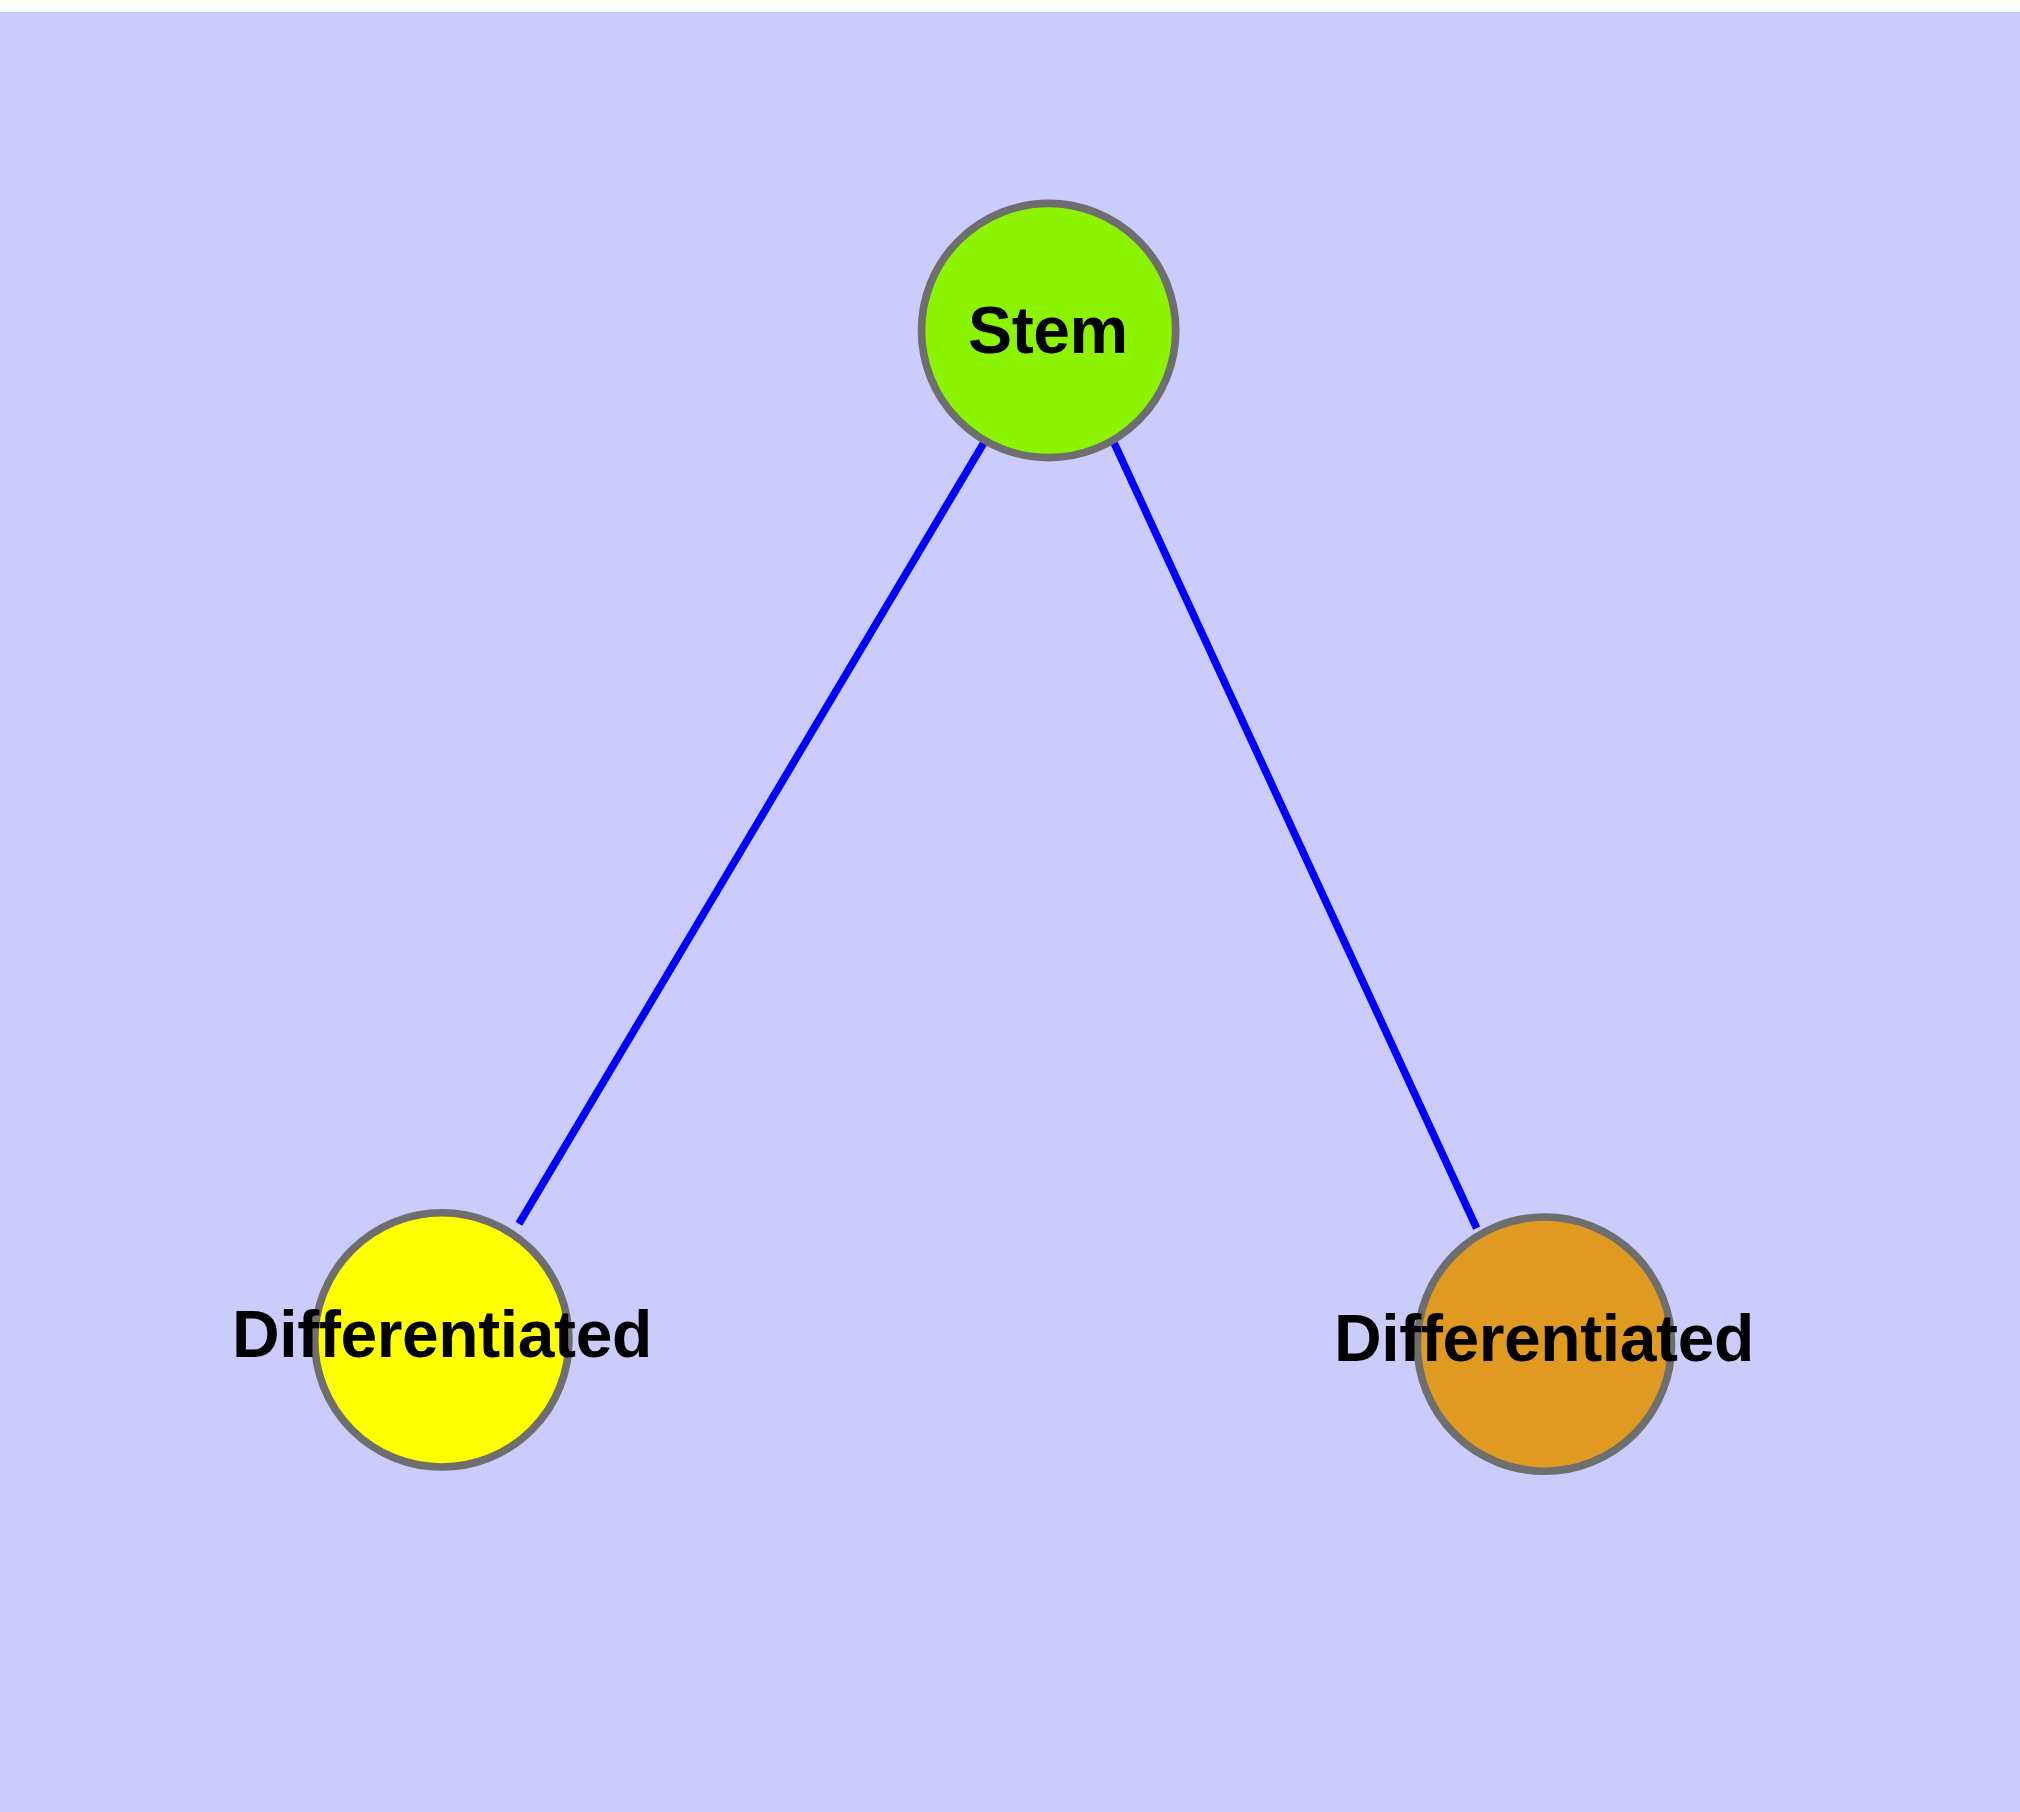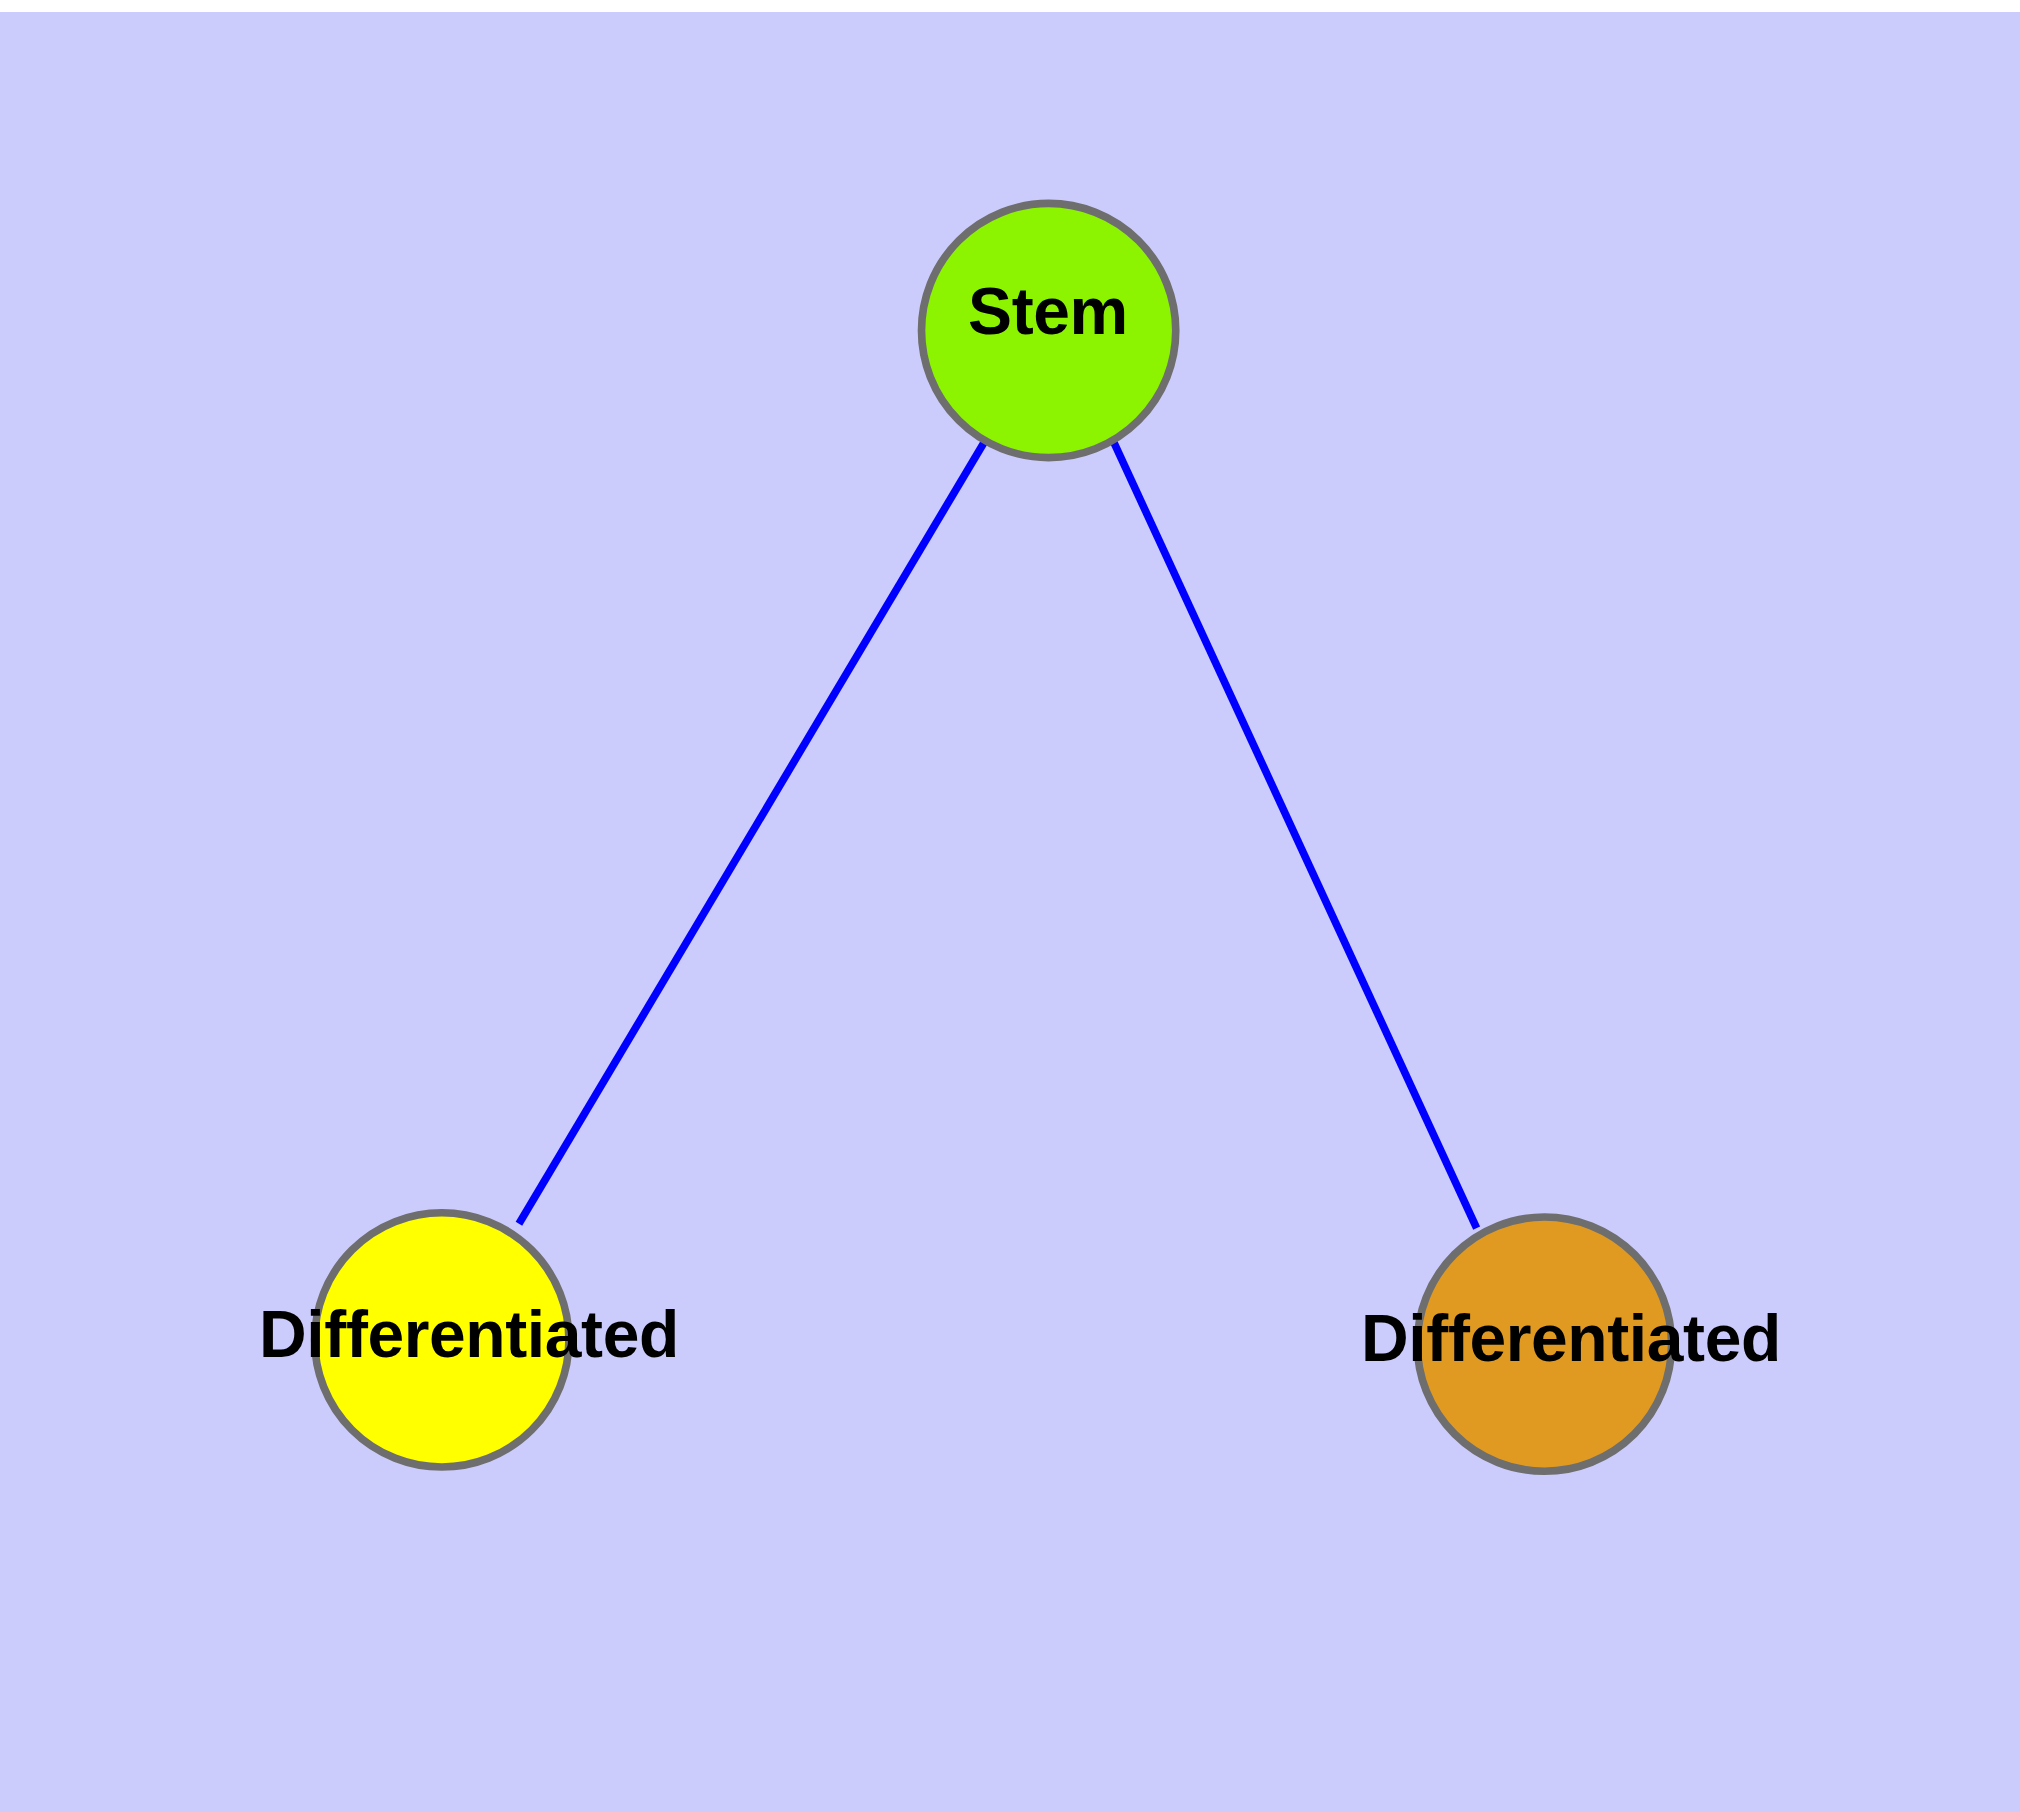--- a/index.html
+++ b/index.html
@@ -49,21 +49,20 @@
     white-space: pre;
     letter-spacing: -0.4px;
     transform: translate(-50%, -50%);
     pointer-events: none;
   }
   .label-stem {
     font-size: 66px;
   }
   .label-diff {
     font-size: 66px;
-    margin-left: 27px;
   }
 </style>
 </head>
 <body>
 
 <div id="canvas">
   <div id="plot-area"></div>
 
   <svg id="graph-svg" viewBox="0 0 2384 2138">
     <g id="edges-group">
@@ -71,18 +70,18 @@
         <line class="edge-line" x1="1313" y1="520" x2="1742" y2="1449" stroke="#0000ff" stroke-width="9"></line>
       </g>
     <g id="nodes-group">
         <circle class="node-circle" cx="1237" cy="390" r="150" fill="#8cf400" stroke="#6e6e6e"></circle>
         <circle class="node-circle" cx="521" cy="1581" r="150" fill="#ffff00" stroke="#6e6e6e"></circle>
         <circle class="node-circle" cx="1822" cy="1586" r="150" fill="#e09a22" stroke="#6e6e6e"></circle>
       </g>
   </svg>
 
   <div id="labels-layer">
-      <div class="node-label label-stem" style="left: 1048px; top: 312px;"><div>Stem</div></div>
+      <div class="node-label label-stem" style="left: 1048px; top: 331px;"><div>Stem</div></div>
       <div class="node-label label-diff" style="left: 442px; top: 1335px;"><div>Differentiated</div></div>
       <div class="node-label label-diff" style="left: 1544px; top: 1339px;"><div>Differentiated</div></div>
     </div>
 </div>
 
 
 </body></html>

